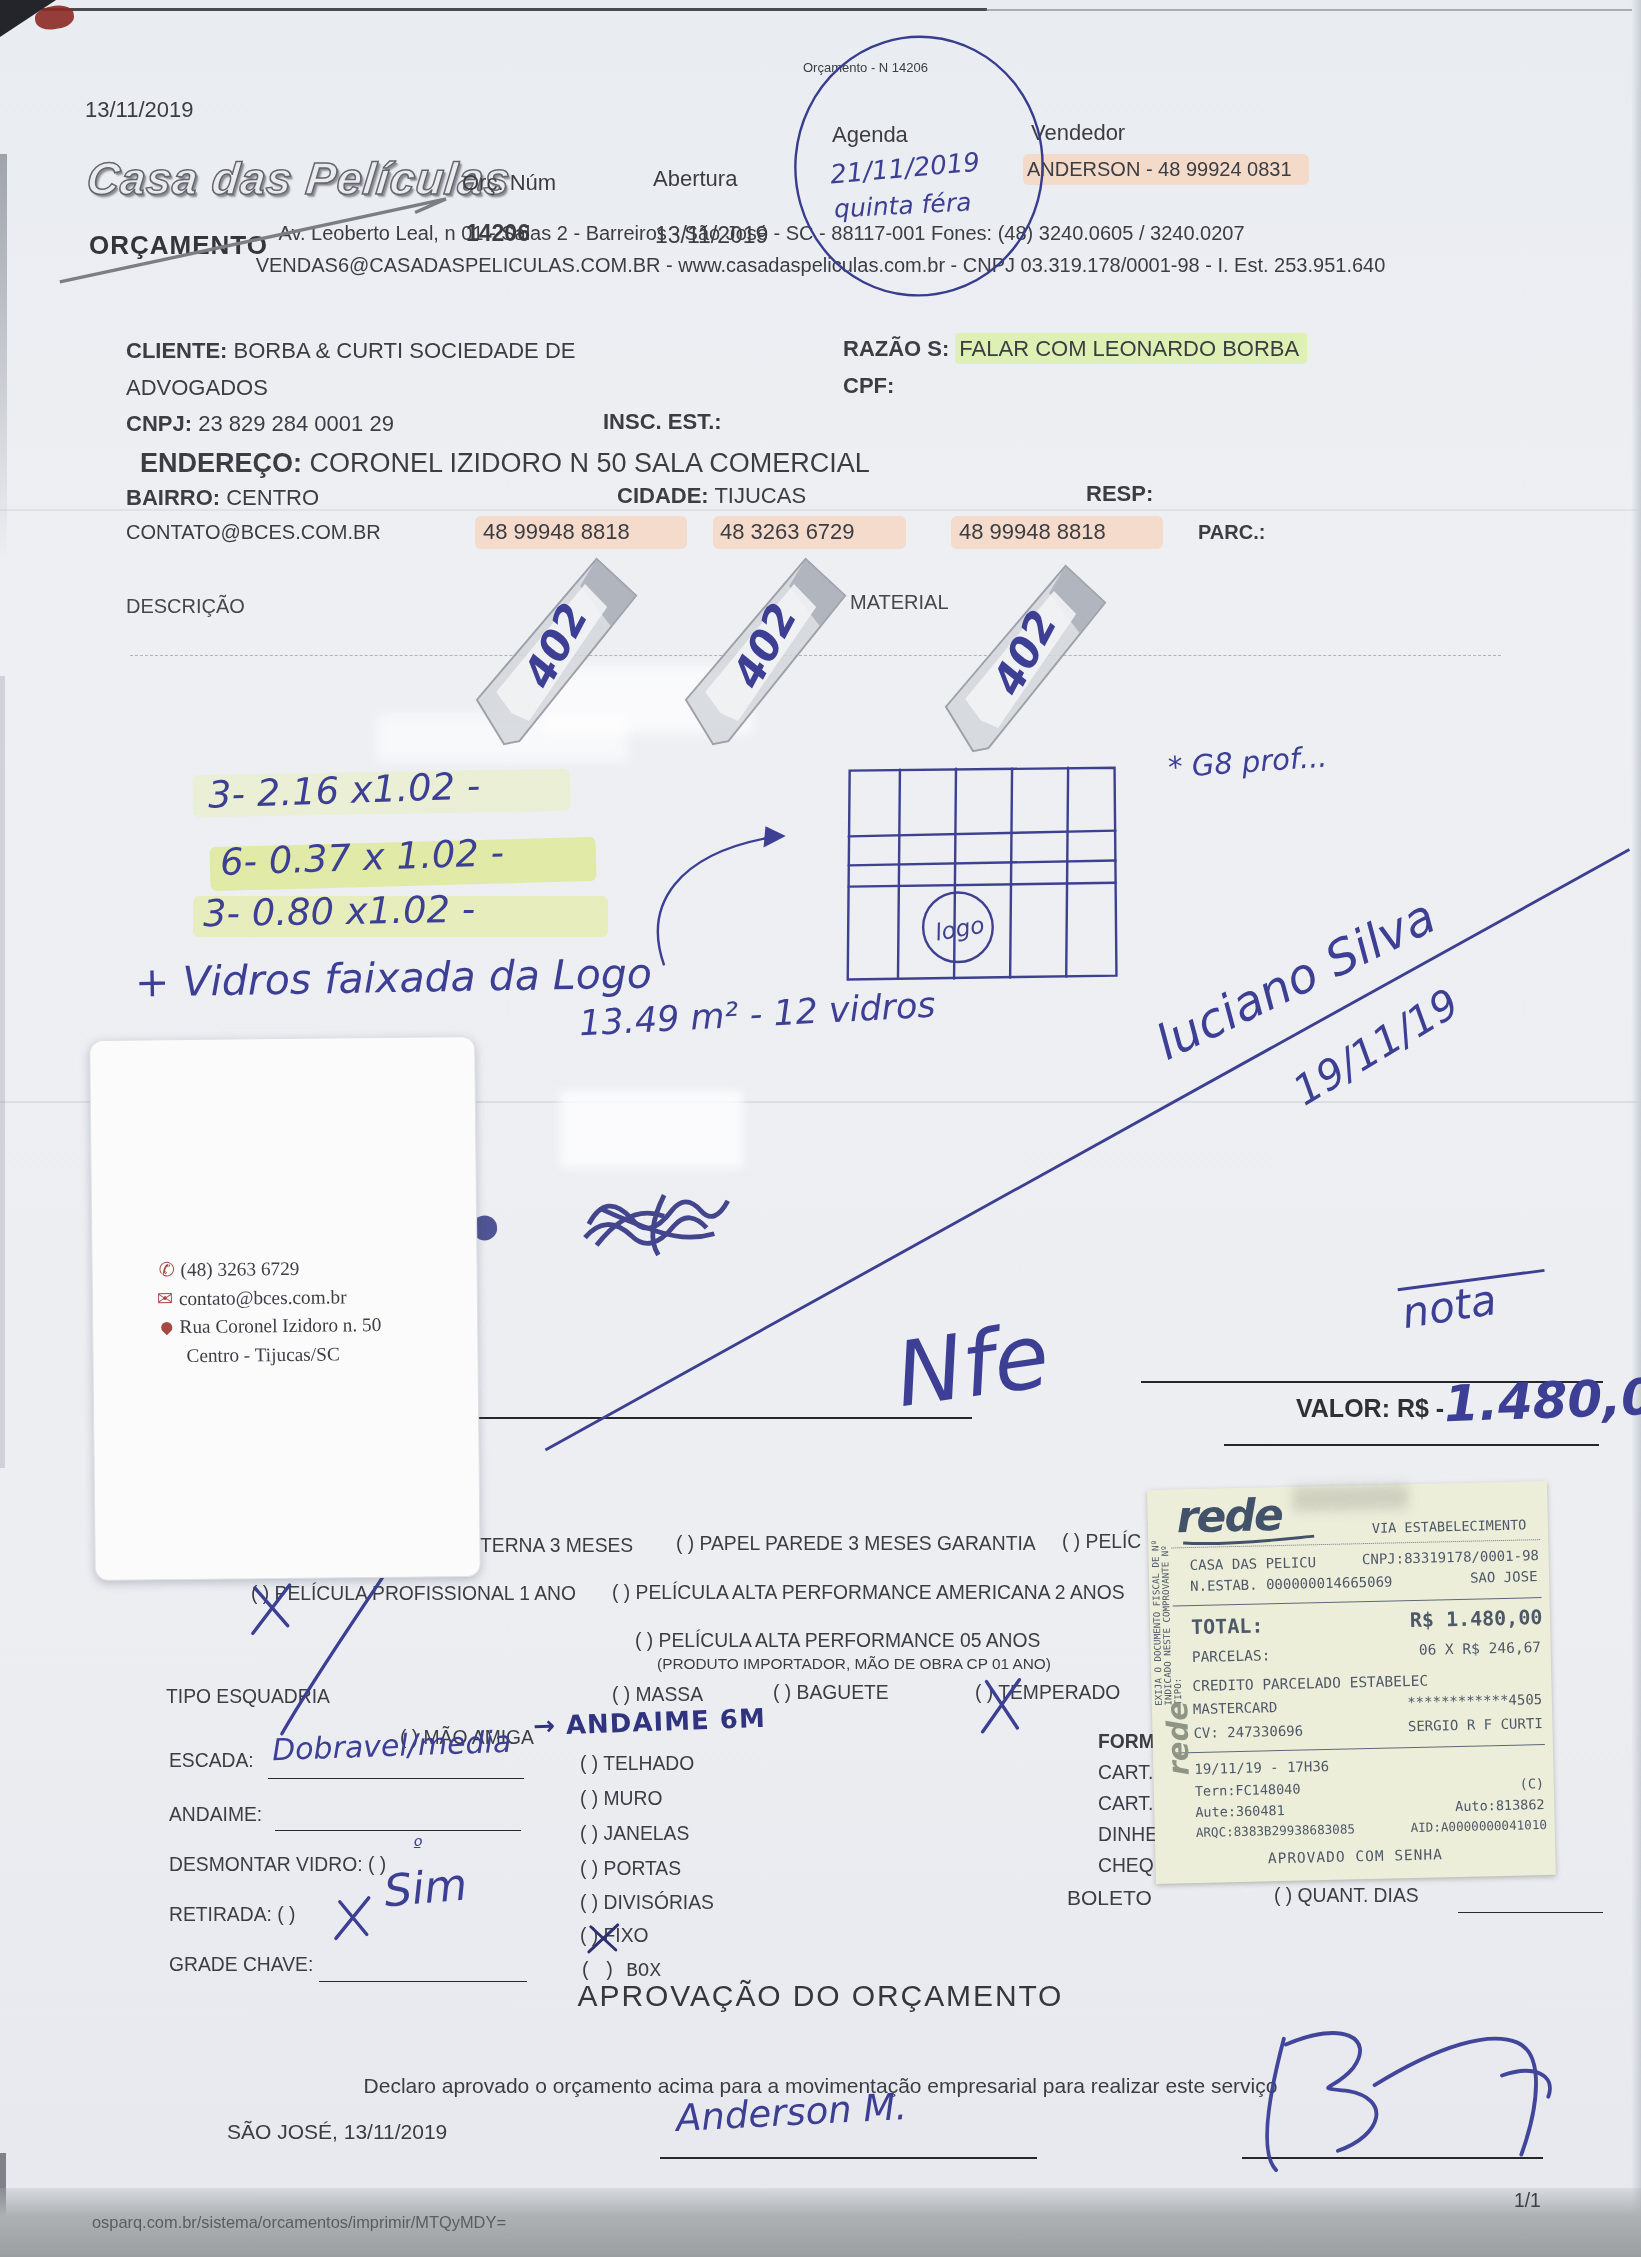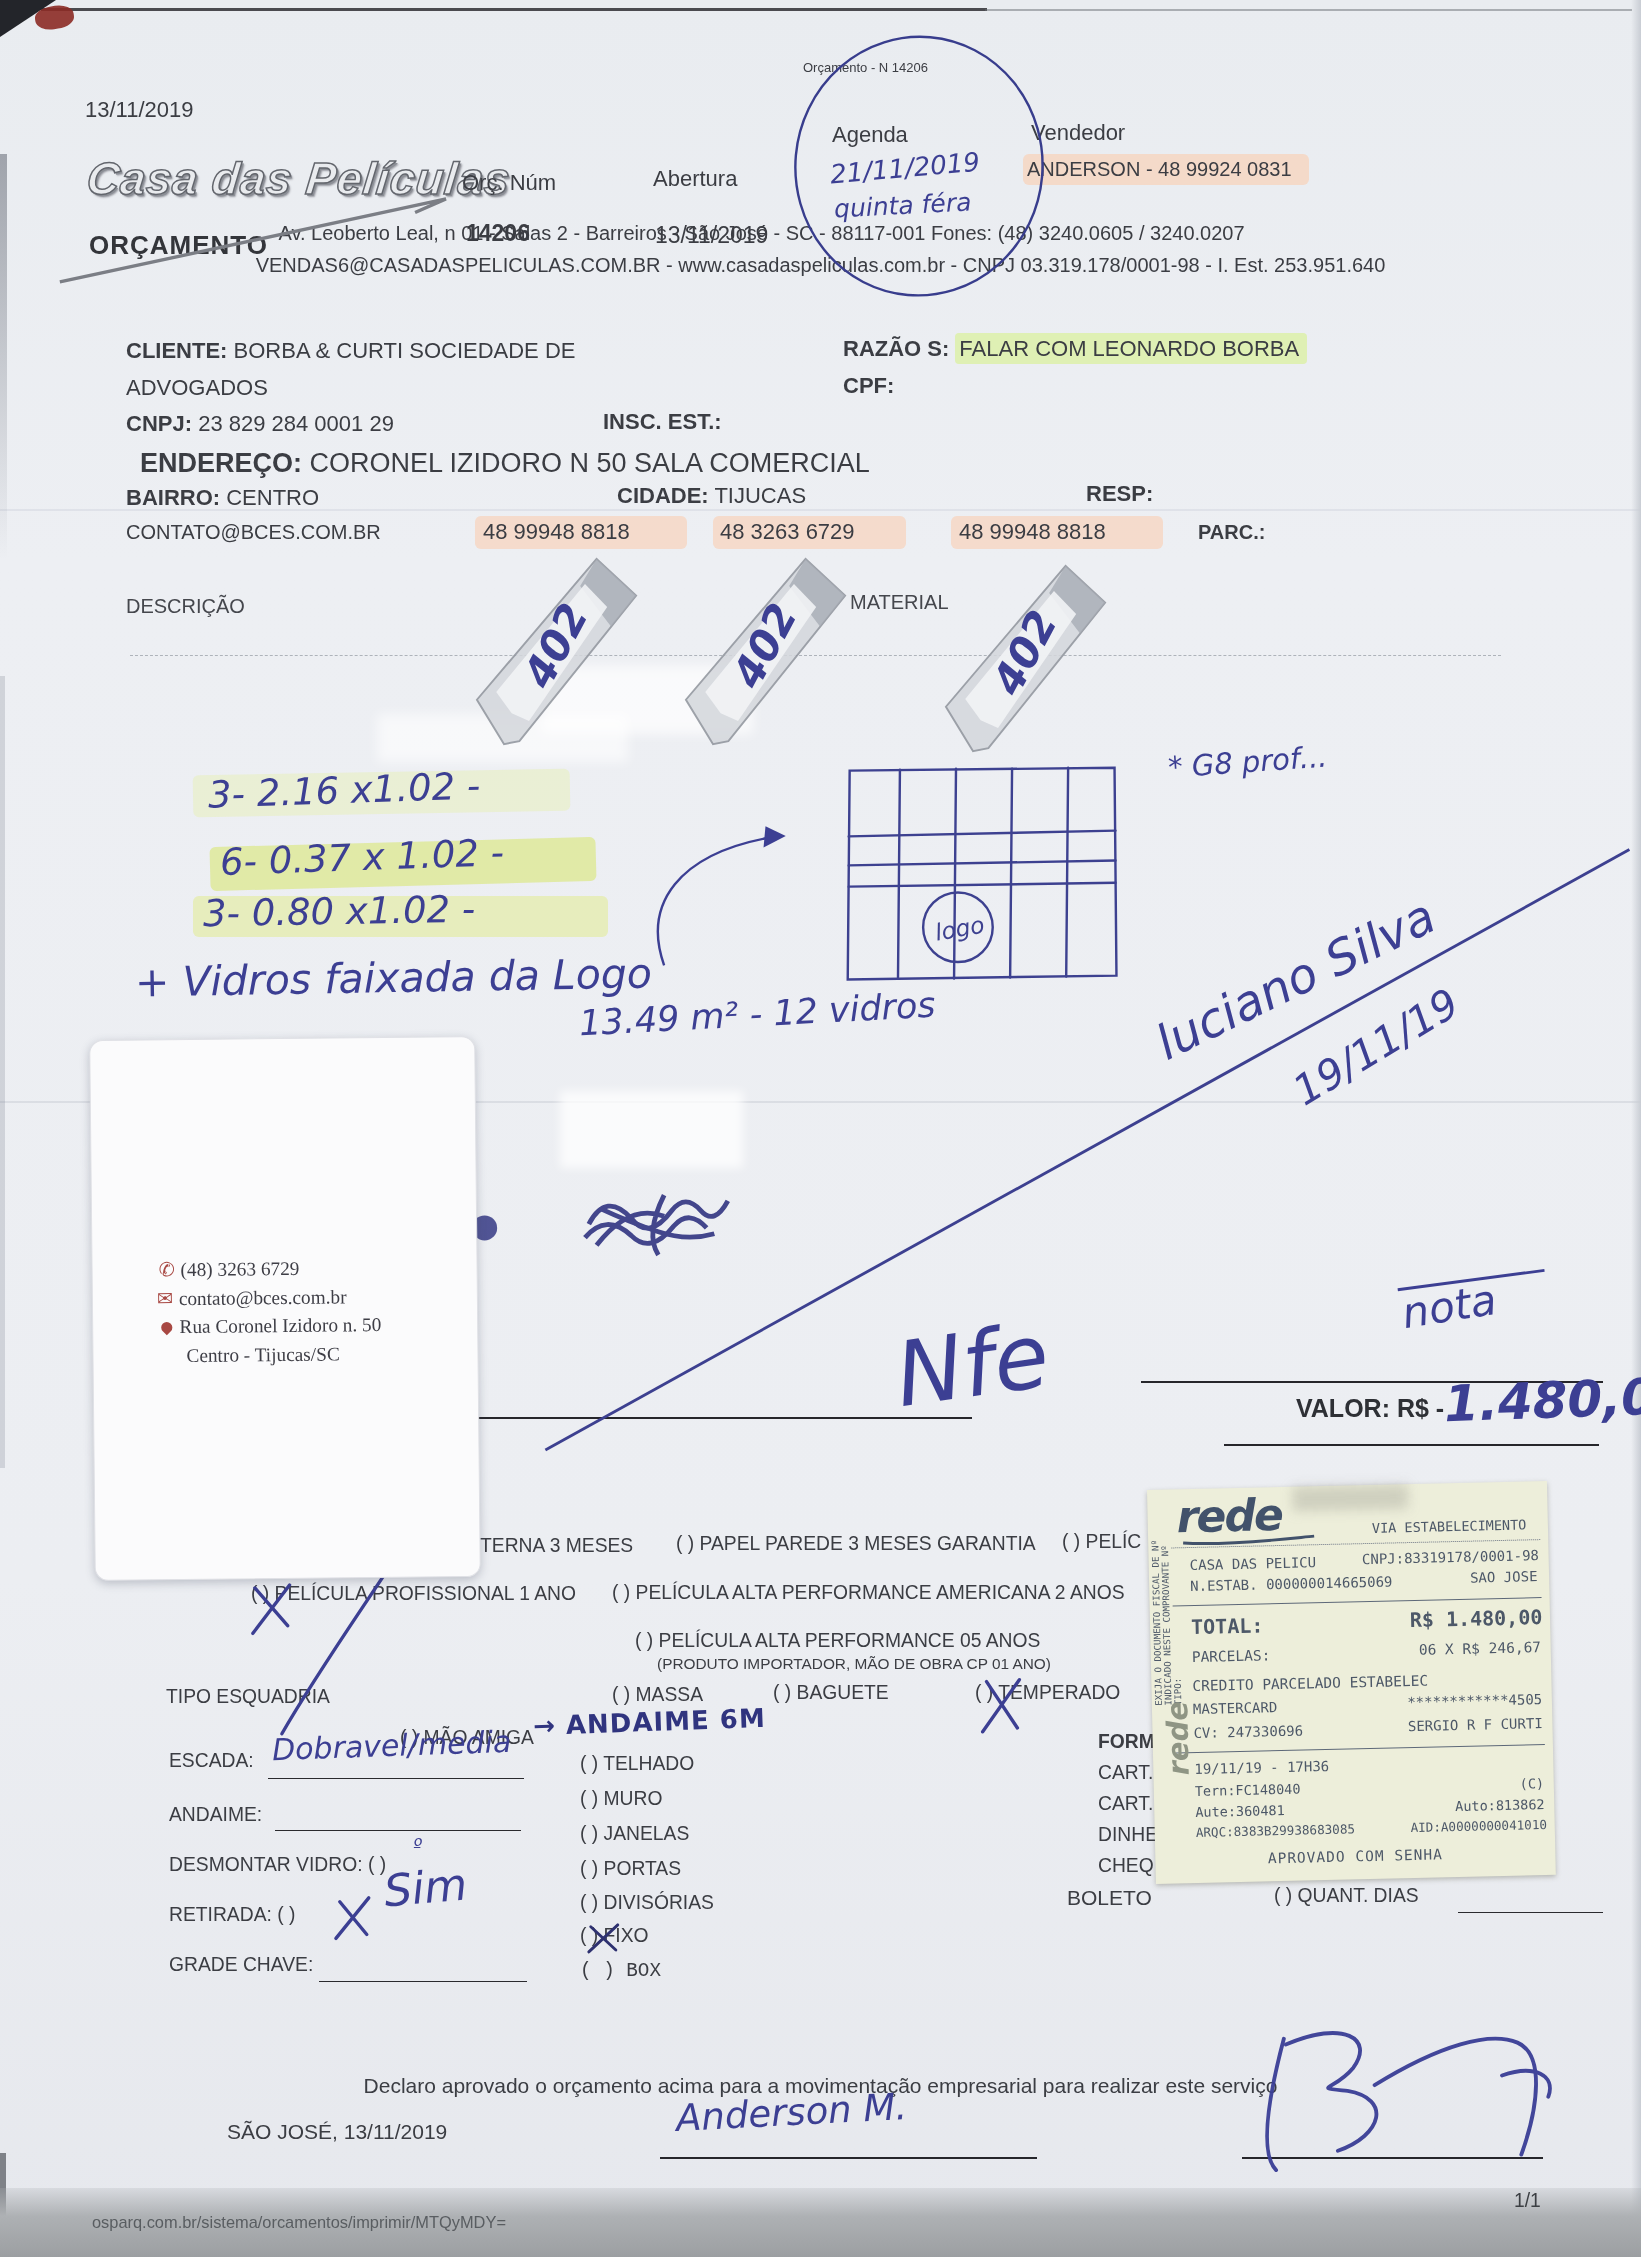--- a/index.html
+++ b/index.html
@@ -293,20 +293,21 @@
     <div class="abs rcpt" style="left:41px;top:315px;font-size:13.5px;">Aute:360481</div>
     <div class="abs rcpt" style="right:9.7px;top:315px;font-size:13.5px;">Auto:813862</div>
     <div class="abs rcpt" style="left:41px;top:336px;font-size:12.6px;">ARQC:8383B29938683085</div>
     <div class="abs rcpt" style="right:7.7px;top:336px;font-size:12.6px;">AID:A0000000041010</div>
     <div class="abs rcpt" style="left:0;right:0;top:363px;text-align:center;font-size:14.5px;letter-spacing:1px;">APROVADO COM SENHA</div>
     <div class="abs rcpt" style="left:1.9px;top:23px;font-size:9.2px;writing-mode:vertical-rl;transform:rotate(180deg);height:193px;white-space:normal;line-height:9.7px;width:19.3px;">EXIJA O DOCUMENTO FISCAL DE Nº INDICADO NESTE COMPROVANTE Nº  TIPO:</div>
     <div class="abs" style="left:-11.6px;top:232px;font-size:29px;font-weight:bold;font-style:italic;color:#8f9584;transform:rotate(-90deg);font-family:'DejaVu Sans',sans-serif;">rede</div>
     <div class="abs" style="left:145px;top:0;width:116px;height:25px;background:rgba(120,120,110,.25);filter:blur(5.8px);"></div>
   </div>
 
+  <div class="abs pr z1" style="left:0;top:1979px;width:1641px;text-align:center;font-size:30px;letter-spacing:1.9px;color:#35373c;">APROVAÇÃO DO ORÇAMENTO</div>
   <div class="abs pr z1" style="left:0;top:2074px;width:1641px;text-align:center;font-size:21px;">Declaro aprovado o orçamento acima para a movimentação empresarial para realizar este serviço</div>
   <div class="abs pr z1" style="left:227px;top:2120px;font-size:21px;">SÃO JOSÉ, 13/11/2019</div>
   <div class="line" style="left:660px;top:2157px;width:377px;"></div>
   <div class="abs hand z3" style="left:676px;top:2091px;font-size:37px;transform:rotate(-3deg);">Anderson M.</div>
   <div class="line" style="left:1242px;top:2157px;width:301px;"></div>
 
   <div class="abs" style="left:0;top:2188px;width:1641px;height:70px;background:linear-gradient(180deg,rgba(170,174,178,.25) 0%,#aeb1b4 40%,#9b9ea1 100%);"></div>
   <div class="abs pr" style="left:92px;top:2213px;font-size:16.4px;color:#595d61;z-index:6;">osparq.com.br/sistema/orcamentos/imprimir/MTQyMDY=</div>
   <div class="abs pr" style="left:1514px;top:2190px;font-size:19.3px;color:#3c3f43;z-index:6;">1/1</div>
 

